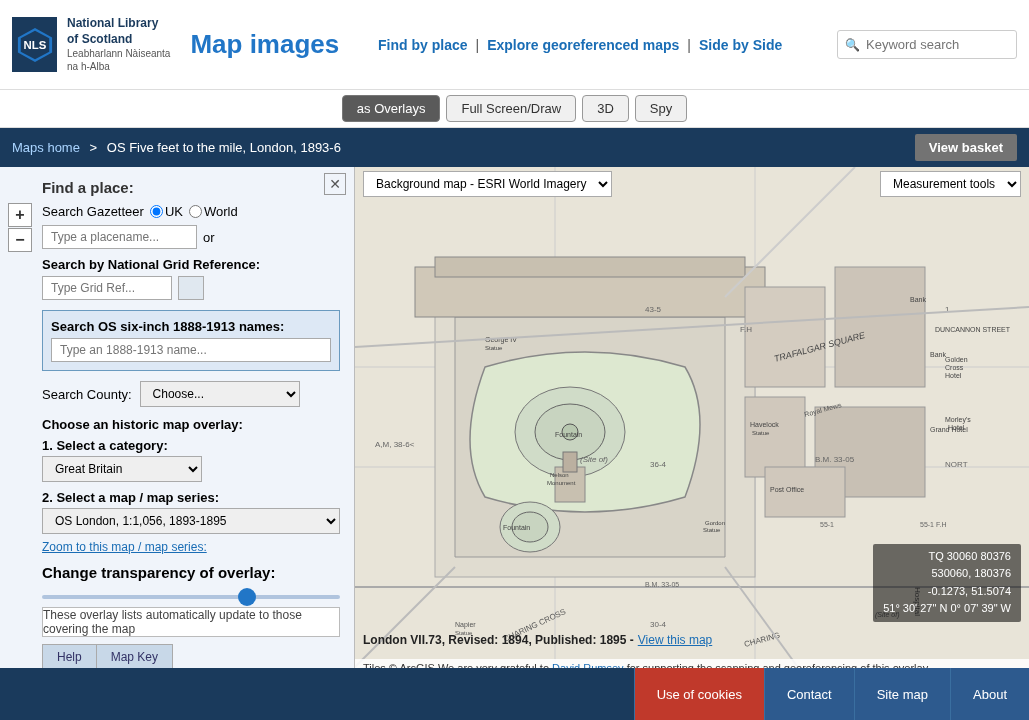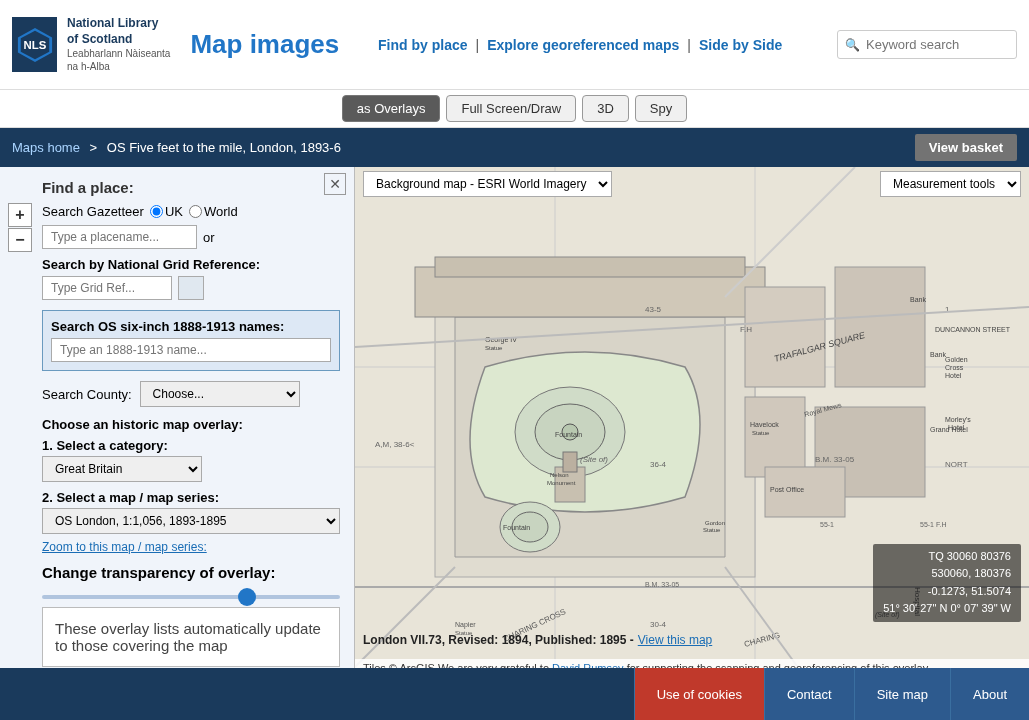--- a/index.html
+++ b/index.html
@@ -158,21 +158,21 @@
           <option>Wales</option>
         </select>
         <div style="font-size:13px;font-weight:bold;margin-bottom:3px;">2. Select a map / map series:</div>
         <select style="border:1px solid #aaa;padding:4px 8px;font-size:12px;width:100%;margin-bottom:6px;">
           <option selected="">OS London, 1:1,056, 1893-1895</option>
           <option>OS London, 1:2,500, 1893-1895</option>
         </select>
         <a href="#" style="color:#1a6db5;font-size:12px;text-decoration:underline;cursor:pointer;display:block;margin-bottom:10px;">Zoom to this map / map series:</a>
         <div style="font-size:15px;font-weight:bold;margin-bottom:6px;">Change transparency of overlay:</div>
         <input type="range" min="0" max="100" value="70" style="width: 100%; margin-bottom: 8px;">
-        <div style="background:#fff;border:1px solid #bbb;padding:12px;font-size:15px;color:#444;margin-bottom:7px;">These overlay lists automatically update to those covering the map</div>
+        <div style="background:#fff;border:1px solid #bbb;padding:0;font-size:12px;color:#444;margin-bottom:7px;">These overlay lists automatically update to those covering the map</div>
       </div>
 
       <div style="display:flex;gap:0;margin-bottom:8px;">
         <button style="padding:5px 14px;border:1px solid #aaa;background:#c8d8e8;font-size:12px;cursor:pointer;color:#336;">Help</button>
         <button style="padding:5px 14px;border:1px solid #aaa;background:#c8d8e8;font-size:12px;cursor:pointer;color:#336;border-left:none;">Map Key</button>
       </div>
 
     </div>
   </div>
 

